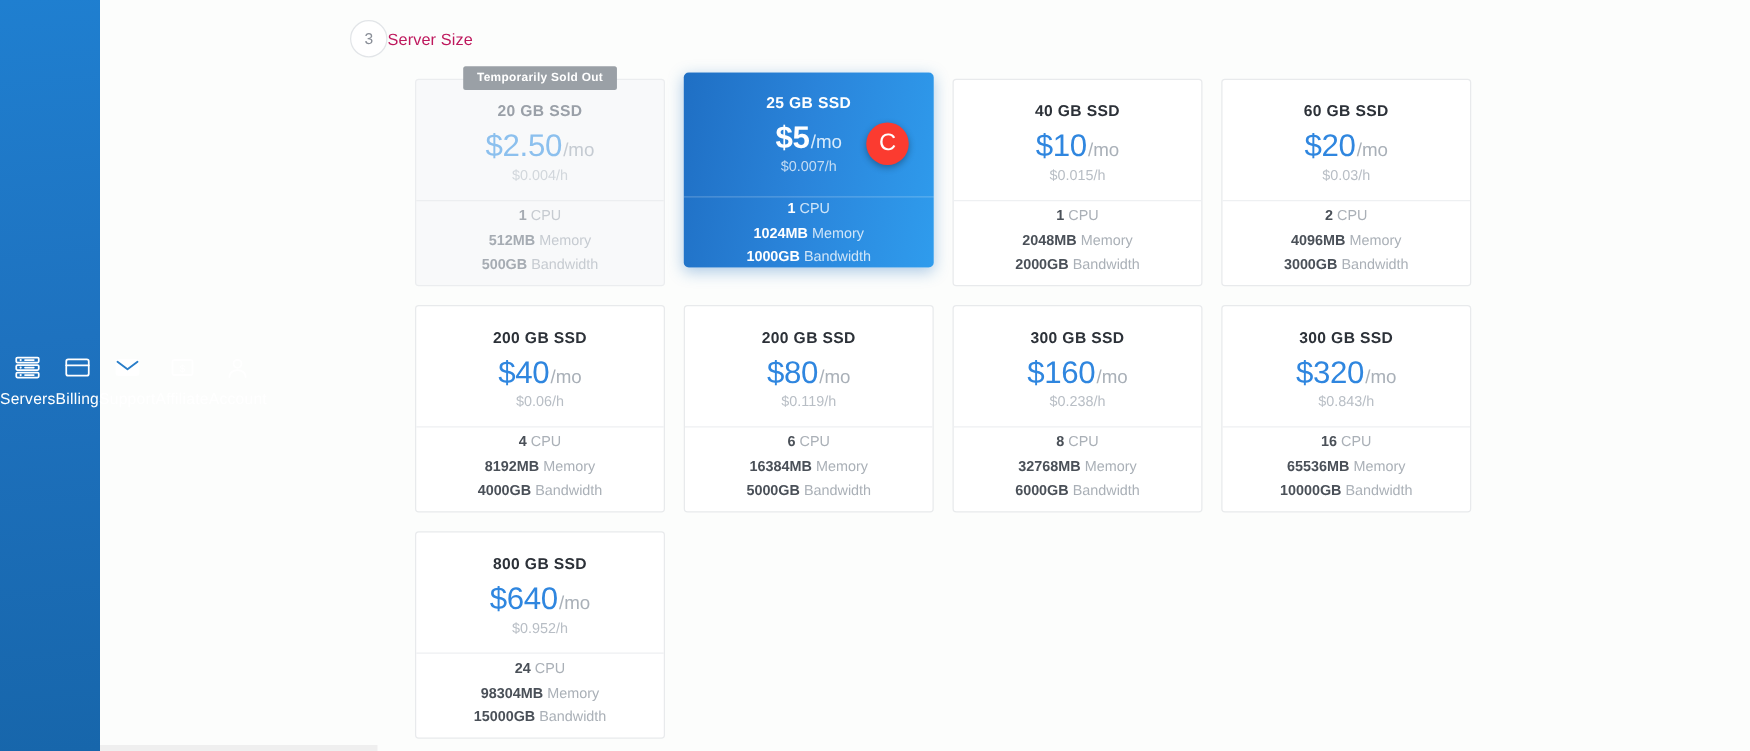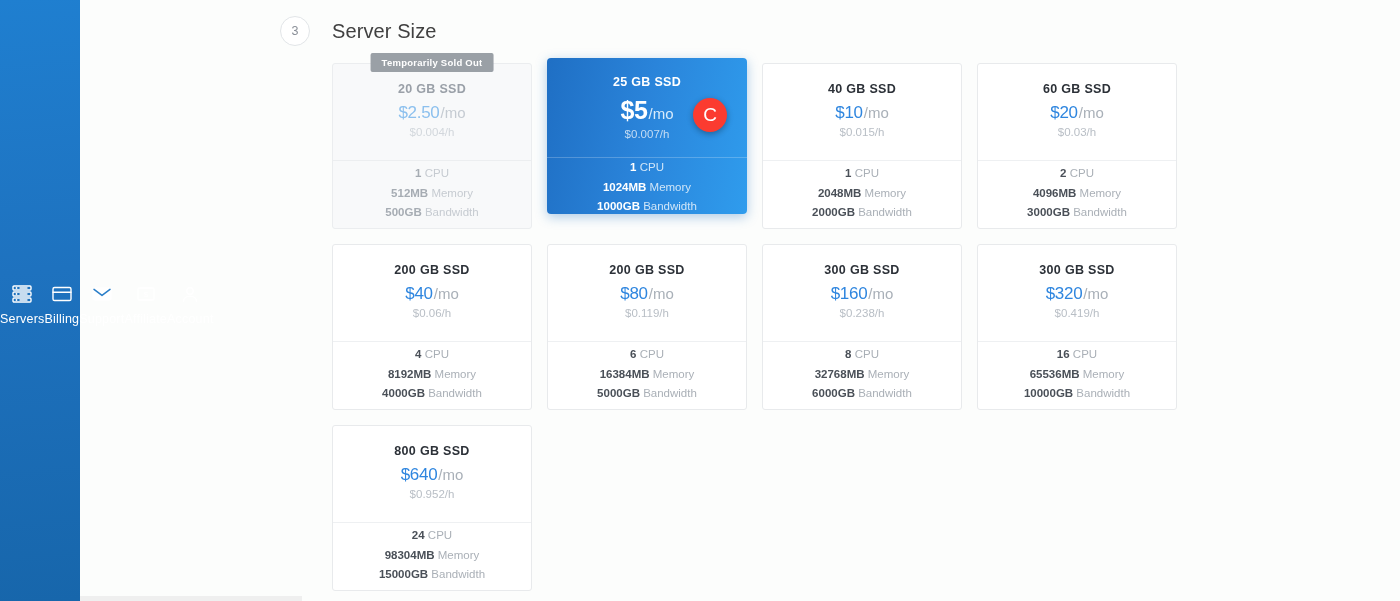--- a/index.html
+++ b/index.html
@@ -45,21 +45,21 @@
     height: 34px;
   }
   .step-circle {
     width: 30px; height: 30px; border-radius: 50%;
     border: 1px solid #e2e5e8; background: #ffffff;
     display: flex; align-items: center; justify-content: center;
     font-size: 12.5px; color: #8a8f98; font-weight: 400;
     flex: 0 0 30px;
   }
   .section-title {
-    margin-left: 22px; font-size: 20px; color: #404040;
+    font-size: 13px; color: #be185d;
     font-weight: 400; letter-spacing: .1px;
   }
 
   
   .grid {
     margin: 15px 0 0 252px;
     width: 900px;
     display: grid;
     grid-template-columns: repeat(4, 200px);
     column-gap: 15px;
@@ -83,21 +83,21 @@
   }
   .card .bottom {
     flex: 1;
     display: flex; flex-direction: column; align-items: center; justify-content: center;
     padding-bottom: 2px;
   }
   .size-label {
     font-size: 12.5px; font-weight: bold; color: #2c3138; letter-spacing: .3px;
   }
   .price-row { margin-top: 7px; display: flex; align-items: baseline; }
-  .price { font-size: 17px; color: #2f86df; font-weight: 400; letter-spacing: -.3px; }
+  .price { font-size: 25px; color: #2f86df; font-weight: 400; letter-spacing: -.3px; }
   .per-mo { font-size: 15px; color: #a9b0b8; margin-left: 1px; }
   .hourly { margin-top: 3px; font-size: 11.5px; color: #b8bec5; }
 
   .spec { font-size: 11.5px; color: #aab0b7; line-height: 19.5px; }
   .spec b { color: #4a5058; font-weight: bold; }
 
   
   .card.soldout { background: #f8f9fa; border-color: #ebedef; cursor: default; }
   .card.soldout .top { border-bottom-color: #eceef0; }
   .card.soldout .size-label { color: #9aa0a8; }
@@ -348,21 +348,21 @@
           </div>
         </div>
         <div class="selected-wrap">
           <div class="card">
             <div class="top">
               <div class="size-label">300 GB SSD</div>
               <div class="price-row">
                 <span class="price">$320</span>
                 <span class="per-mo">/mo</span>
               </div>
-              <div class="hourly">$0.419/h</div>
+              <div class="hourly">$0.843/h</div>
             </div>
             <div class="bottom">
               <div class="spec"><b>16</b> <span>CPU</span></div>
               <div class="spec"><b>65536MB</b> <span>Memory</span></div>
               <div class="spec"><b>10000GB</b> <span>Bandwidth</span></div>
             </div>
           </div>
         </div>
         <div class="selected-wrap">
           <div class="card">

